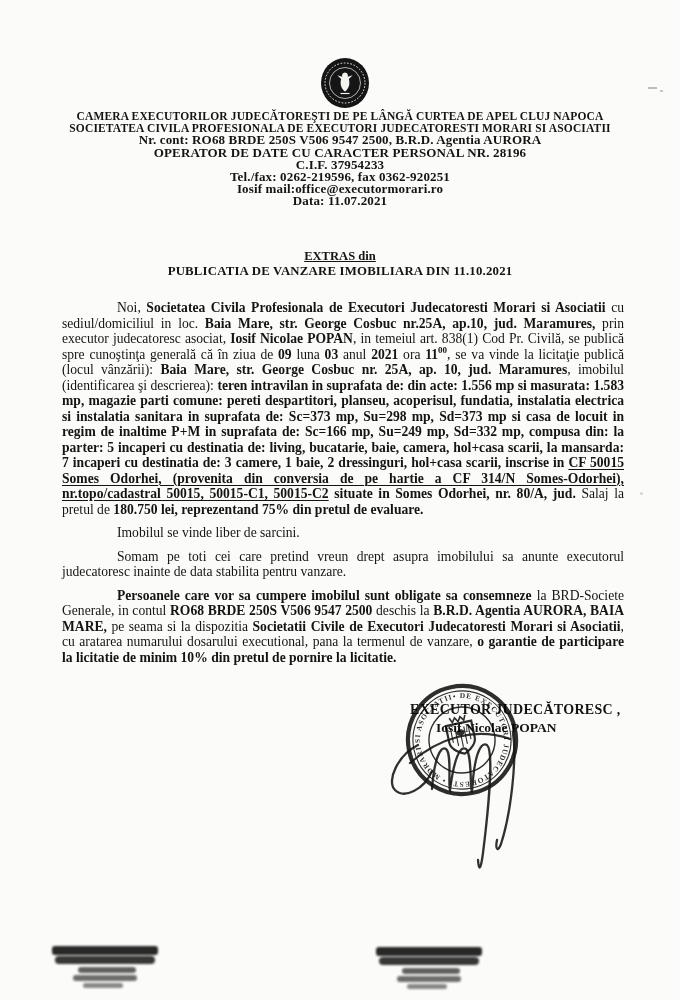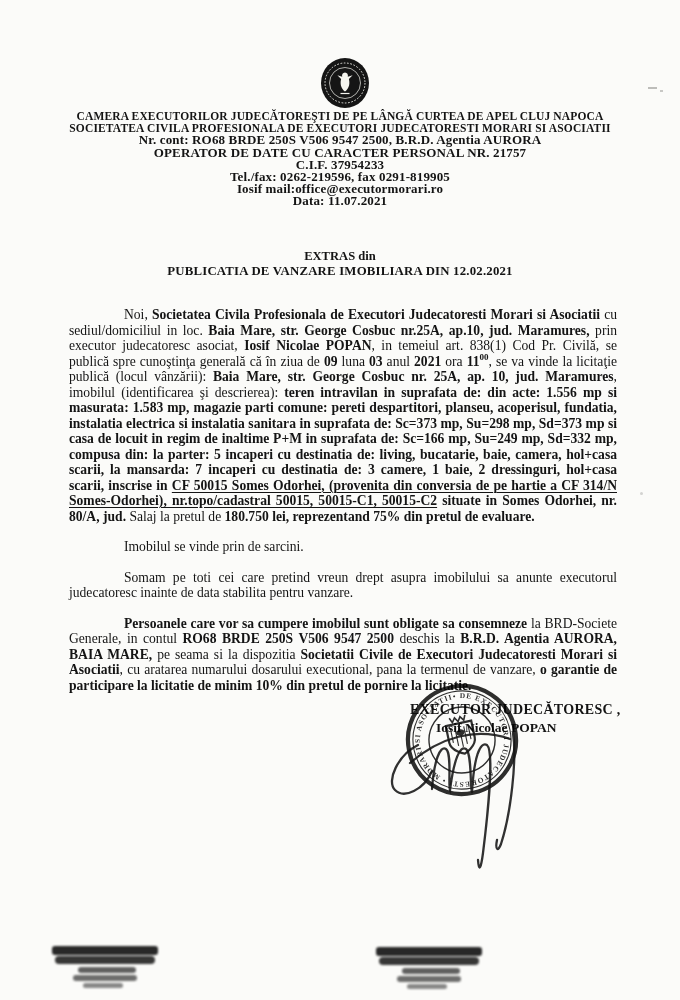--- a/index.html
+++ b/index.html
@@ -11,25 +11,25 @@
   }
   .abs{position:absolute;}
   
   #seal-top{left:320px;top:57px;}
   
   #letterhead{top:110px;left:0;width:680px;text-align:center;font-weight:bold;}
   #letterhead .lh-line{font-size:13px;line-height:12.2px;letter-spacing:.15px;white-space:nowrap;}
   #letterhead .lh-org{font-size:11.5px;}
   
   #title-block{top:249px;left:0;width:680px;text-align:center;font-weight:bold;}
-  #title-block .t1{font-size:12.6px;line-height:14.5px;}
+  #title-block .t1{font-size:12.6px;line-height:14.5px;text-decoration:underline;}
   #title-block .t2{font-size:12.8px;line-height:15px;letter-spacing:.2px;}
   
   #body-block{top:292px;left:54px;width:578px;}
-  .para{margin:15px;text-align:justify;text-indent:55px;font-size:13.6px;line-height:15.5px;}
+  .para{margin:8px;text-align:justify;text-indent:55px;font-size:13.6px;line-height:15.5px;}
   .para .b{font-weight:bold;}
   .para .u{text-decoration:underline;text-decoration-thickness:1.4px;text-underline-offset:2px;}
   .para sup{font-size:9px;line-height:0;font-weight:bold;}
   
   #sig-role{left:410px;top:702px;font-size:14px;font-weight:bold;letter-spacing:.3px;white-space:nowrap;z-index:1;}
   #sig-name{left:436px;top:720px;font-size:13.5px;font-weight:bold;white-space:nowrap;z-index:1;}
   #stamp{left:402px;top:680px;z-index:2;mix-blend-mode:multiply;}
   #signature-svg{left:380px;top:693px;z-index:3;}
   
   .smudge{position:absolute;filter:blur(1.2px);}
@@ -53,35 +53,35 @@
     <circle cx="25" cy="26" r="15.5" fill="none" stroke="#f4f4ee" stroke-width="0.7"></circle>
     <path d="M25 15.5 c2.2 0 3.4 2.2 2.8 4.3 l4.8 -1.6 -3.7 3.7 c1.6 6.2 -1 10.5 -3.9 12.6 c-2.9 -2.1 -5.5 -6.4 -3.9 -12.6 l-3.7 -3.7 4.8 1.6 c-0.6 -2.1 0.6 -4.3 2.8 -4.3 z" fill="#f4f4ee"></path>
     <path d="M20.5 36.5 h9" stroke="#f4f4ee" stroke-width="1.2"></path>
   </svg>
 </div>
 
 <div class="abs" id="letterhead">
   <div class="lh-line lh-org">CAMERA EXECUTORILOR JUDECĂTOREŞTI DE PE LÂNGĂ CURTEA DE APEL CLUJ NAPOCA</div>
   <div class="lh-line lh-org">SOCIETATEA CIVILA PROFESIONALA DE EXECUTORI JUDECATORESTI MORARI SI ASOCIATII</div>
   <div class="lh-line">Nr. cont: RO68 BRDE 250S V506 9547 2500, B.R.D. Agentia AURORA</div>
-  <div class="lh-line">OPERATOR DE DATE CU CARACTER PERSONAL NR. 21757</div>
+  <div class="lh-line">OPERATOR DE DATE CU CARACTER PERSONAL NR. 28196</div>
   <div class="lh-line">C.I.F. 37954233</div>
-  <div class="lh-line">Tel./fax: 0262-219596, fax 0291-819905</div>
+  <div class="lh-line">Tel./fax: 0262-219596, fax 0362-920251</div>
   <div class="lh-line">Iosif mail:office@executormorari.ro</div>
   <div class="lh-line">Data: 11.07.2021</div>
 </div>
 
 <div class="abs" id="title-block">
   <div class="t1">EXTRAS din</div>
-  <div class="t2">PUBLICATIA DE VANZARE IMOBILIARA DIN 12.02.2021</div>
+  <div class="t2">PUBLICATIA DE VANZARE IMOBILIARA DIN 11.10.2021</div>
 </div>
 
 <div class="abs" id="body-block">
   <p class="para"><span>Noi, </span><span class="b">Societatea Civila Profesionala de Executori Judecatoresti Morari si Asociatii</span><span> cu sediul/domiciliul in loc. </span><span class="b">Baia Mare, str. George Cosbuc nr.25A, ap.10, jud. Maramures,</span><span> prin executor judecatoresc asociat, </span><span class="b">Iosif Nicolae POPAN</span><span>, in temeiul art. 838(1) Cod Pr. Civilă, se publică spre cunoştinţa generală că în ziua de </span><span class="b">09</span><span> luna </span><span class="b">03</span><span> anul </span><span class="b">2021</span><span> ora </span><span class="b">11</span><sup class="b">00</sup><span>, se va vinde la licitaţie publică (locul vânzării): </span><span class="b">Baia Mare, str. George Cosbuc nr. 25A, ap. 10, jud. Maramures</span><span>, imobilul (identificarea şi descrierea): </span><span class="b">teren intravilan in suprafata de: din acte: 1.556 mp si masurata: 1.583 mp, magazie parti comune: pereti despartitori, planseu, acoperisul, fundatia, instalatia electrica si instalatia sanitara in suprafata de: Sc=373 mp, Su=298 mp, Sd=373 mp si casa de locuit in regim de inaltime P+M in suprafata de: Sc=166 mp, Su=249 mp, Sd=332 mp, compusa din: la parter: 5 incaperi cu destinatia de: living, bucatarie, baie, camera, hol+casa scarii, la mansarda: 7 incaperi cu destinatia de: 3 camere, 1 baie, 2 dressinguri, hol+casa scarii, inscrise in </span><span class="b u">CF 50015 Somes Odorhei, (provenita din conversia de pe hartie a CF 314/N Somes-Odorhei), nr.topo/cadastral 50015, 50015-C1, 50015-C2</span><span class="b"> situate in Somes Odorhei, nr. 80/A, jud. </span><span>Salaj la pretul de </span><span class="b">180.750 lei, reprezentand 75% din pretul de evaluare.</span></p>
-  <p class="para"><span>Imobilul se vinde prin de sarcini.</span></p>
+  <p class="para"><span>Imobilul se vinde liber de sarcini.</span></p>
   <p class="para"><span>Somam pe toti cei care pretind vreun drept asupra imobilului sa anunte executorul judecatoresc inainte de data stabilita pentru vanzare.</span></p>
   <p class="para"><span class="b">Persoanele care vor sa cumpere imobilul sunt obligate sa consemneze</span><span> la BRD-Societe Generale, in contul </span><span class="b">RO68 BRDE 250S V506 9547 2500</span><span> deschis la </span><span class="b">B.R.D. Agentia AURORA, BAIA MARE,</span><span> pe seama si la dispozitia </span><span class="b">Societatii Civile de Executori Judecatoresti Morari si Asociatii</span><span>, cu aratarea numarului dosarului executional, pana la termenul de vanzare, </span><span class="b">o garantie de participare la licitatie de minim 10% din pretul de pornire la licitatie.</span></p>
 </div>
 
 <div class="abs" id="sig-role">EXECUTOR JUDECĂTORESC ,</div>
 <div class="abs" id="sig-name">Iosif Nicolae POPAN</div>
 
 <div class="abs" id="stamp">
   <svg width="120" height="120" viewBox="0 0 120 120">
     <g transform="rotate(-12 60 60)" opacity="0.9">

